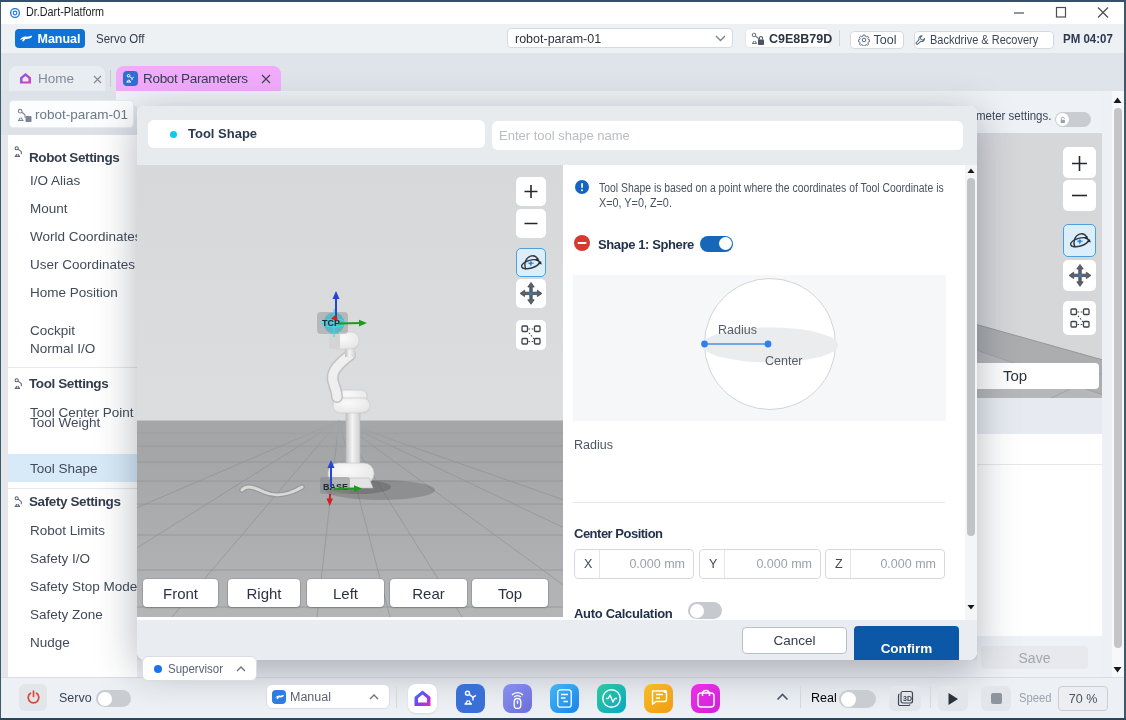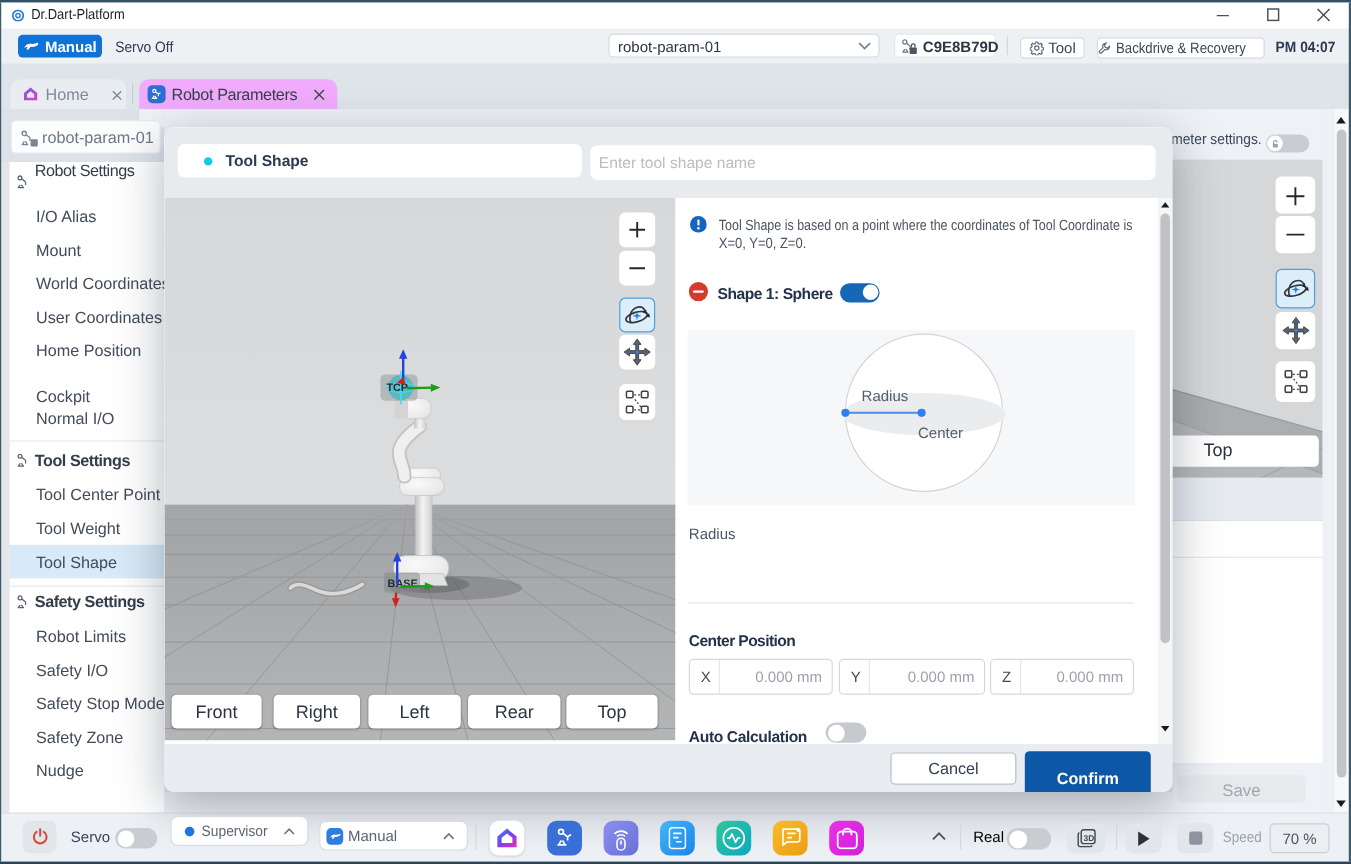--- a/index.html
+++ b/index.html
@@ -134,39 +134,39 @@
   <div class="abs" style="left:8px;top:135px;width:129px;height:542px;background:#ffffff;"></div>
   <div class="abs" id="sidemenu" style="left:8px;top:135px;width:129px;height:542px;font-size:13.5px;color:#414b5a;white-space:nowrap;">
     <div class="abs" style="left:0px;top:319px;width:129px;height:28px;background:#d8eaf8;"></div>
     <svg class="abs sideicon" style="left:5px;top:10px" width="14" height="14" viewBox="0 0 16 15">
         <g stroke="#5b6575" stroke-width="1.2" fill="none">
           <circle cx="4.2" cy="3.2" r="1.8"></circle>
           <path d="M5.8 4.2 L9.5 7 M9.5 7 L9.5 10"></path>
           <path d="M2 12.5 L8 12.5 M2.8 12.5 L4.4 9.8 M7.2 12.5 L5.6 9.8"></path>
         </g>
       </svg>
-    <div class="abs" style="left:21px;top:0;font-weight:normal;color:#333d4c;letter-spacing:-0.4px;">Robot Settings</div>
+    <div class="abs" style="left:21px;top:15px;font-weight:bold;color:#333d4c;letter-spacing:-0.4px;">Robot Settings</div>
     <div class="abs" style="left:22px;top:38px;">I/O Alias</div>
     <div class="abs" style="left:22px;top:66px;">Mount</div>
     <div class="abs" style="left:22px;top:94px;">World Coordinates</div>
     <div class="abs" style="left:22px;top:122px;">User Coordinates</div>
     <div class="abs" style="left:22px;top:150px;">Home Position</div>
     <div class="abs" style="left:22px;top:188px;">Cockpit</div>
     <div class="abs" style="left:22px;top:206px;">Normal I/O</div>
     <div class="abs" style="left:0px;top:232px;width:129px;height:1px;background:#e6e9ed;"></div>
     <svg class="abs sideicon" style="left:5px;top:242px" width="14" height="14" viewBox="0 0 16 15">
         <g stroke="#5b6575" stroke-width="1.2" fill="none">
           <circle cx="4.2" cy="3.2" r="1.8"></circle>
           <path d="M5.8 4.2 L9.5 7 M9.5 7 L9.5 10"></path>
           <path d="M2 12.5 L8 12.5 M2.8 12.5 L4.4 9.8 M7.2 12.5 L5.6 9.8"></path>
         </g>
       </svg>
     <div class="abs" style="left:21px;top:241px;font-weight:bold;color:#333d4c;letter-spacing:-0.4px;">Tool Settings</div>
     <div class="abs" style="left:22px;top:270px;">Tool Center Point</div>
-    <div class="abs" style="left:22px;top:298px;">Tool Weight</div>
+    <div class="abs" style="left:22px;top:280px;">Tool Weight</div>
     <div class="abs" style="left:22px;top:326px;">Tool Shape</div>
     <div class="abs" style="left:0px;top:353px;width:129px;height:1px;background:#e6e9ed;"></div>
     <svg class="abs sideicon" style="left:5px;top:360px" width="14" height="14" viewBox="0 0 16 15">
         <g stroke="#5b6575" stroke-width="1.2" fill="none">
           <circle cx="4.2" cy="3.2" r="1.8"></circle>
           <path d="M5.8 4.2 L9.5 7 M9.5 7 L9.5 10"></path>
           <path d="M2 12.5 L8 12.5 M2.8 12.5 L4.4 9.8 M7.2 12.5 L5.6 9.8"></path>
         </g>
       </svg>
     <div class="abs" style="left:21px;top:359px;font-weight:bold;color:#333d4c;letter-spacing:-0.4px;">Safety Settings</div>
@@ -436,21 +436,21 @@
   <div class="abs btn" style="left:19px;top:684px;width:28px;height:27px;background:#e3e6e9;border-radius:6px;">
     <svg width="15" height="15" viewBox="0 0 15 15">
       <path d="M4.5 3.2 A5.3 5.3 0 1 0 10.5 3.2" fill="none" stroke="#d8463c" stroke-width="1.7" stroke-linecap="round"></path>
       <line x1="7.5" y1="1" x2="7.5" y2="6.5" stroke="#d8463c" stroke-width="1.7" stroke-linecap="round"></line>
     </svg>
   </div>
   <div class="abs" style="left:59px;top:691px;font-size:12.5px;color:#39455a;">Servo</div>
   <div class="abs" style="left:96px;top:690px;width:35px;height:17px;background:#c9ccd0;border-radius:9px;">
     <div style="position:absolute;left:1.5px;top:1.5px;width:14px;height:14px;background:#fff;border-radius:50%;"></div>
   </div>
-  <div class="abs" style="left:142px;top:680px;width:115px;height:25px;background:#fff;border:1px solid #d9dde2;border-radius:6px;">
+  <div class="abs" style="left:142px;top:656px;width:115px;height:25px;background:#fff;border:1px solid #d9dde2;border-radius:6px;">
     <div style="position:absolute;left:11px;top:8px;width:8px;height:8px;border-radius:50%;background:#1b74e8;"></div>
     <span style="position:absolute;left:25px;top:5px;font-size:12.5px;color:#5b6474;transform:scaleX(0.92);transform-origin:0 0;">Supervisor</span>
     <svg style="position:absolute;right:10px;top:9px" width="10" height="6" viewBox="0 0 10 6">
         <path d="M1 5 L5 1 L9 5" fill="none" stroke="#6b7482" stroke-width="1.4"></path>
       </svg>
   </div>
   <div class="abs" style="left:266px;top:684px;width:124px;height:25px;background:#fff;border:1px solid #d9dde2;border-radius:6px;">
     <div style="position:absolute;left:5px;top:5px;width:14px;height:14px;background:#2e7de0;border-radius:4px;">
       <svg style="position:absolute;left:1.5px;top:3px" width="11" height="8" viewBox="0 0 14 11">
           <path d="M1 7 Q3 3 7 3.5 Q10 4 12.5 2.5 L13 4 Q10 6.5 6.5 6 L4.5 8.5 L3 8 L4 6 Q2 6.5 1 7 Z" fill="#fff"></path>

